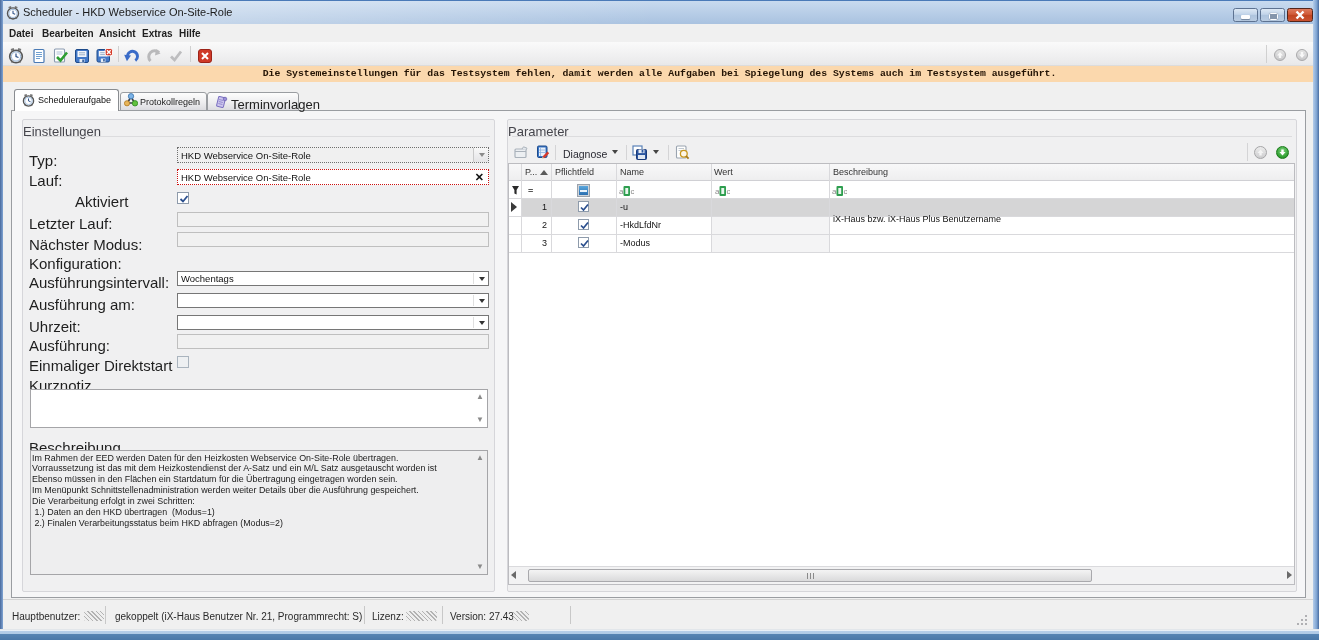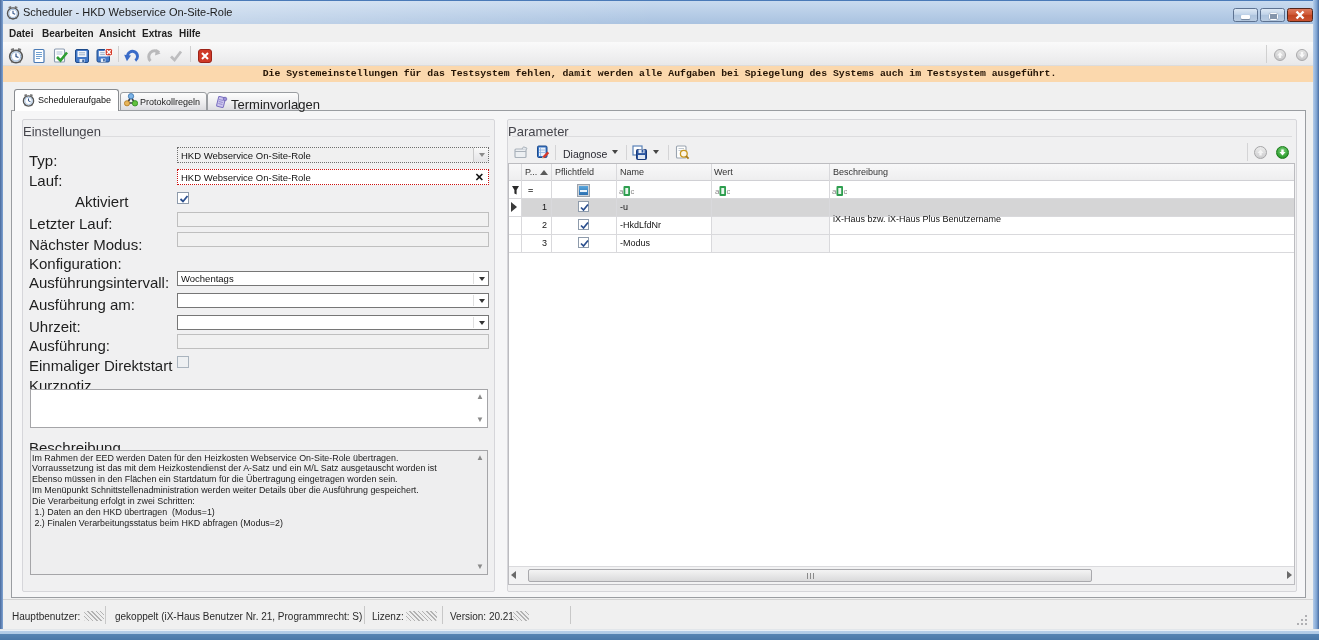--- a/index.html
+++ b/index.html
@@ -384,21 +384,21 @@
   <svg class="abs" style="left:1286px;top:571px;" width="6" height="8">
       <path d="M1 0 L6 4 L1 8 Z" fill="#6a6a6a"></path>
     </svg>
   <div class="abs" style="left:528px;top:569px;width:564px;height:13px;background:linear-gradient(#f4f4f4,#dadadb);border:1px solid #a9a9ad;border-radius:2px;box-sizing:border-box;">
     <div style="position:absolute;left:50%;top:3px;width:1px;height:6px;background:#8a8a8a;box-shadow:-3px 0 0 #8a8a8a,3px 0 0 #8a8a8a;"></div>
   </div>
   <div class="abs" id="statusbar"></div>
   <span class="abs st" style="left:12px;">Hauptbenutzer:</span>
   <span class="abs st" style="left:115px;">gekoppelt (iX-Haus Benutzer Nr. 21, Programmrecht: S)</span>
   <span class="abs st" style="left:372px;">Lizenz:</span>
-  <span class="abs st" style="left:450px;">Version: 20.21</span>
+  <span class="abs st" style="left:450px;">Version: 27.43</span>
   <div class="abs ssep" style="left:105px;"></div>
   <div class="abs ssep" style="left:364px;"></div>
   <div class="abs ssep" style="left:442px;"></div>
   <div class="abs ssep" style="left:570px;"></div>
   <div class="abs blur" style="left:84px;top:611px;width:20px;height:10px;"></div>
   <div class="abs blur" style="left:406px;top:611px;width:31px;height:10px;"></div>
   <div class="abs blur" style="left:513px;top:611px;width:16px;height:10px;"></div>
   <svg class="abs" style="left:1296px;top:615px;" width="12" height="12">
       <g fill="#b0b0b3">
         <rect x="9" y="0" width="2" height="2"></rect>

